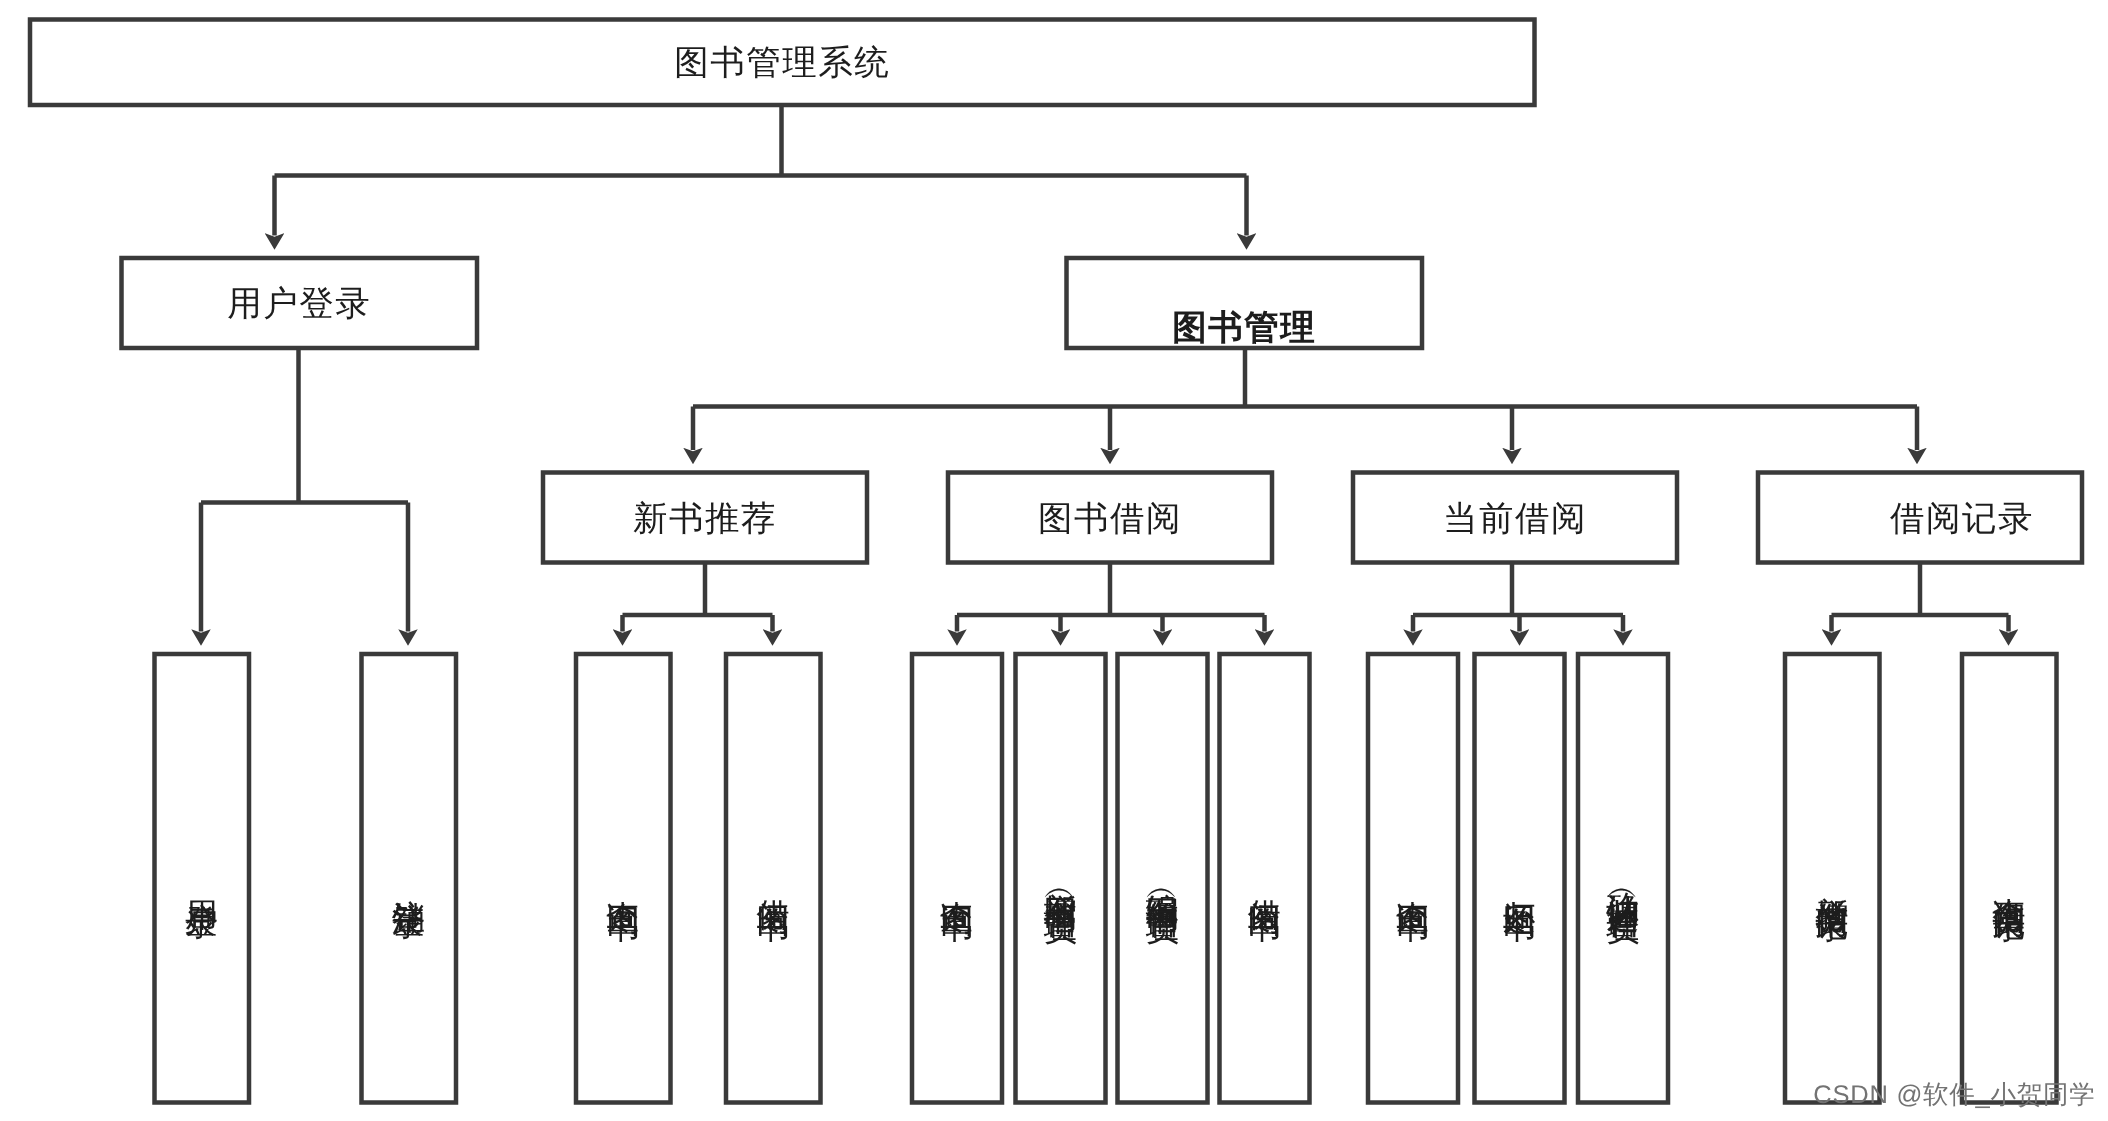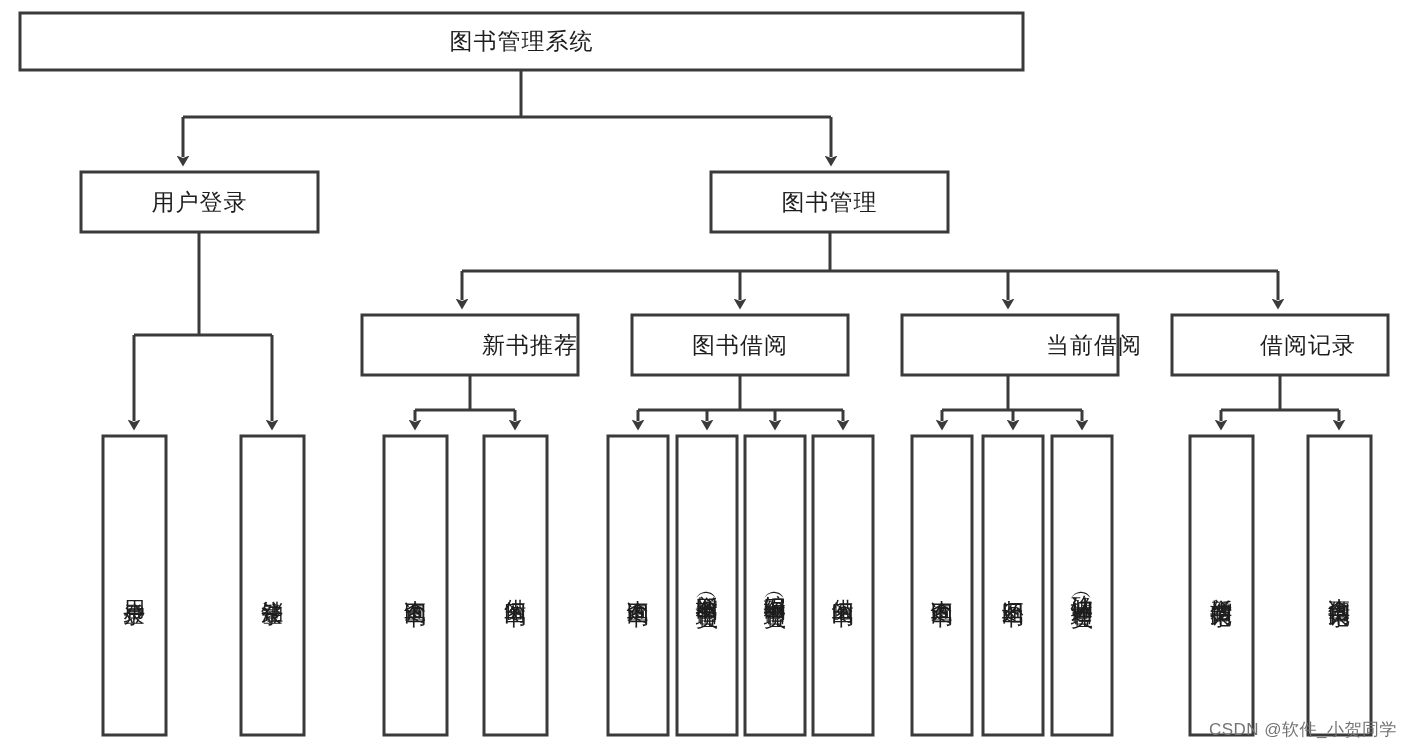--- a/index.html
+++ b/index.html
@@ -151,25 +151,25 @@
 
     <path class="connector-line" d="M1280,375 L1280,410"></path>
     <path class="connector-line" d="M1221,410 L1339,410"></path>
     <path class="connector-line" d="M1221,410 L1221,421" marker-end="url(#arrow)"></path>
     <path class="connector-line" d="M1339,410 L1339,421" marker-end="url(#arrow)"></path>
   </svg>
 
   <div class="node-label-h" style="left:20px; top:13px; width:1003px; height:57px;">图书管理系统</div>
 
   <div class="node-label-h" style="left:81px; top:172px; width:237px; height:60px;">用户登录</div>
-  <div class="node-label-h" style="left:711px; top:172px; width:237px; height:60px;">图书管理</div>
+  <div class="node-label-h" style="left:711px; top:188px; width:237px; height:60px;font-weight:bold;">图书管理</div>
 
-  <div class="node-label-h" style="left:374px; top:315px; width:216px; height:60px;padding-left:48px;">新书推荐</div>
+  <div class="node-label-h" style="left:362px; top:315px; width:216px; height:60px;">新书推荐</div>
   <div class="node-label-h" style="left:632px; top:315px; width:216px; height:60px;font-family:Liberation Mono, monospace;">图书借阅</div>
-  <div class="node-label-h" style="left:946px; top:315px; width:216px; height:60px;padding-left:40px;">当前借阅</div>
+  <div class="node-label-h" style="left:902px; top:315px; width:216px; height:60px;">当前借阅</div>
   <div class="node-label-h" style="left:1172px; top:315px; width:216px; height:60px;padding-left:28px;">借阅记录</div>
 
   <div class="node-label-v" style="left:103px; top:436px; width:63px; height:299px;">用户登录</div>
   <div class="node-label-v" style="left:241px; top:436px; width:63px; height:299px;">注销登录</div>
 
   <div class="node-label-v" style="left:384px; top:436px; width:63px; height:299px;">查询图书</div>
   <div class="node-label-v" style="left:484px; top:436px; width:63px; height:299px;">借阅图书</div>
 
   <div class="node-label-v" style="left:608px; top:436px; width:60px; height:299px;">查询图书</div>
   <div class="node-label-v" style="left:677px; top:436px; width:60px; height:299px;">新增图书（管理员）</div>

